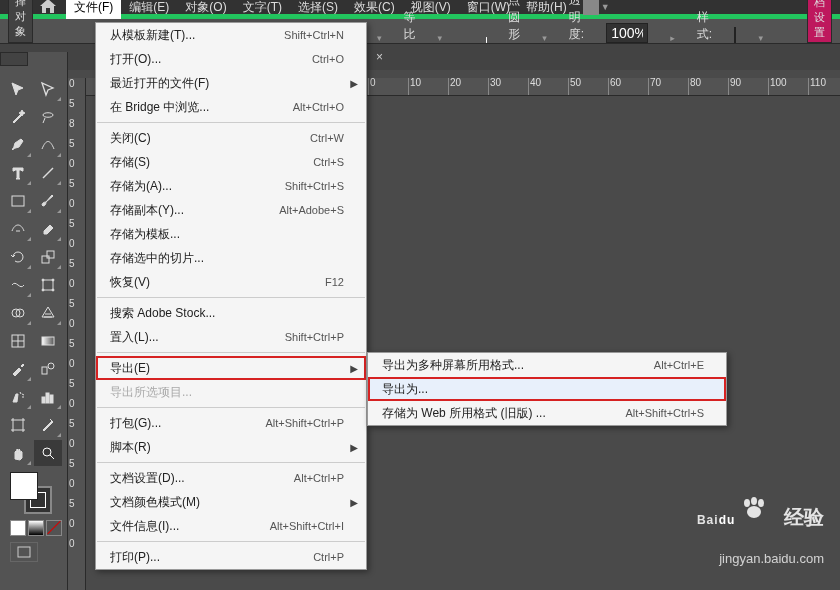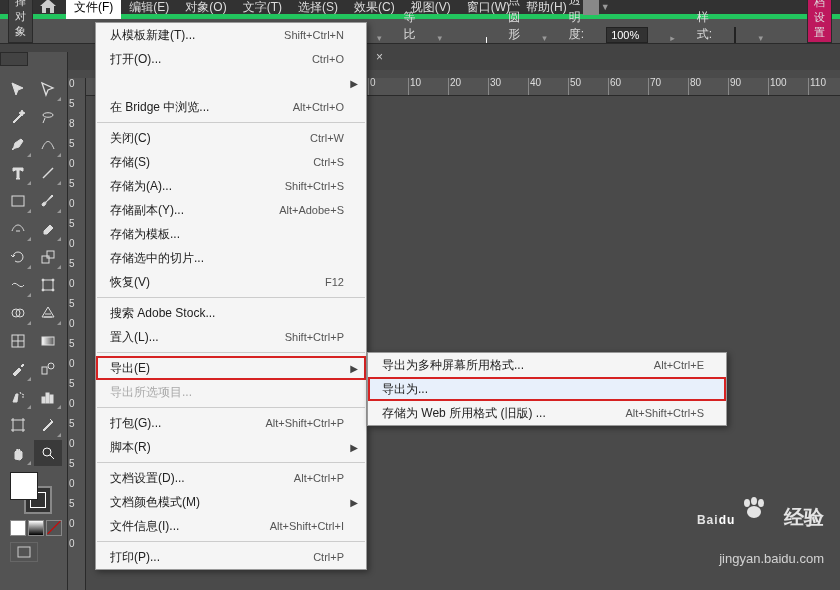--- a/index.html
+++ b/index.html
@@ -10,21 +10,21 @@
 .menubar{display:flex;height:22px;align-items:center}
 .menu-item{color:#ddd;padding:3px 8px;cursor:default}
 .menu-item.active{background:#fff;color:#000}
 .menu-tail{display:flex;align-items:center;margin-left:8px}
 .grid-icon{width:16px;height:16px;background:#888;margin-right:2px}
 .dropdown-caret{color:#999;font-size:9px}
 .optionsbar{height:30px;background:#535353;display:flex;align-items:flex-end;padding:0 8px;color:#ddd;gap:22px;border-top:5px solid #22c55e;border-bottom:1px solid #2a2a2a}
 .noselect{background:#424242;padding:3px 6px;border:1px solid #2a2a2a;font-size:11px}
 .sep{width:1px;height:22px;background:#3a3a3a}
 .opt-btn{background:#be185d;border:1px solid #2a2a2a;padding:2px 6px;font-size:11px;color:#ddd}
-.opacity-input{background:#323232;border:1px solid #222;color:#fff;padding:1px 4px;width:42px;font-size:11px}
+.opacity-input{background:#323232;border:1px solid #222;color:#fff;padding:1px 4px;width:42px;font-size:14px}
 .swatch-white{width:18px;height:16px;background:#fff;border:1px solid #222}
 .dot-icon{width:6px;height:6px;background:#fff;border-radius:50%}
 .tabbar{height:26px;background:#434343;display:flex;align-items:center;padding-left:370px}
 .tab-close{color:#ccc;padding:0 6px}
 .ruler-h{position:absolute;left:68px;top:78px;right:0;height:18px;background:#535353;border-bottom:1px solid #2a2a2a;display:flex;align-items:flex-end;overflow:hidden}
 .ruler-tick{position:relative;flex:0 0 40px;height:18px;border-left:1px solid #888}
 .ruler-tick span{position:absolute;left:1px;top:0;color:#ddd;font-size:10px}
 .ruler-v{position:absolute;left:68px;top:78px;width:18px;bottom:0;background:#535353;border-right:1px solid #2a2a2a}
 .ruler-v .tick{height:20px;position:relative}
 .ruler-v .tick span{position:absolute;left:1px;top:0;color:#ddd;font-size:10px;writing-mode:horizontal-tb}
@@ -434,20 +434,21 @@
 <div class="dropdown dd-main">
     <div class="dd-row">
       <span class="label">从模板新建(T)...</span>
       <span class="short">Shift+Ctrl+N</span>
     </div>
     <div class="dd-row">
       <span class="label">打开(O)...</span>
       <span class="short">Ctrl+O</span>
     </div>
     <div class="dd-row">
+      <span class="label">最近打开的文件(F)</span>
       <span class="arrow">▶</span>
     </div>
     <div class="dd-row">
       <span class="label">在 Bridge 中浏览...</span>
       <span class="short">Alt+Ctrl+O</span>
     </div>
     <div class="dd-sep"></div>
     <div class="dd-row">
       <span class="label">关闭(C)</span>
       <span class="short">Ctrl+W</span>

